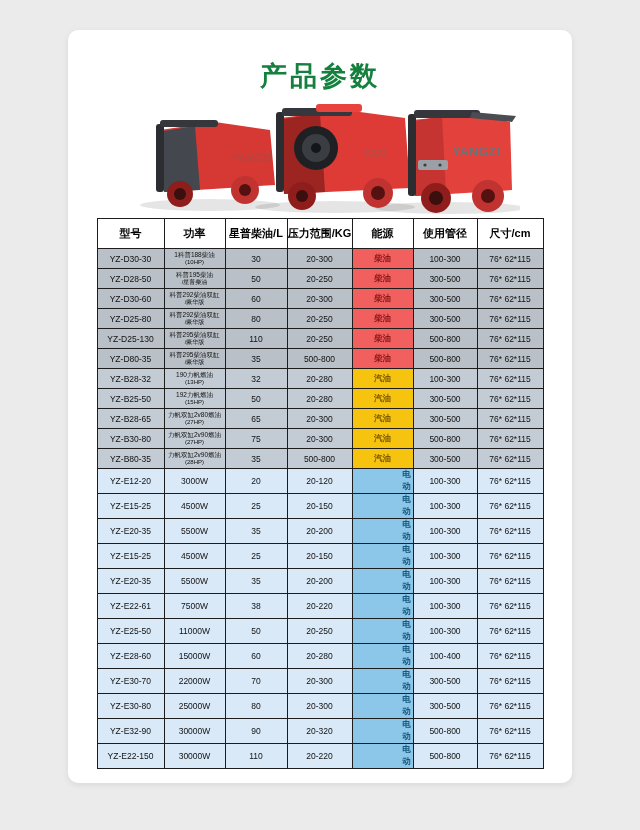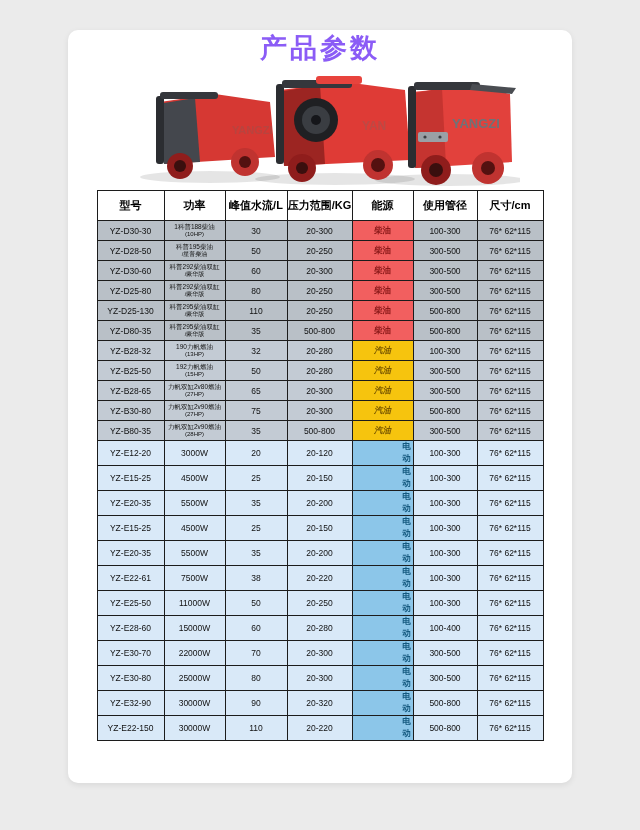--- a/index.html
+++ b/index.html
@@ -9,22 +9,22 @@
     font-family:"Liberation Sans","DejaVu Sans",sans-serif;
     -webkit-font-smoothing:antialiased;
   }
   .card{
     position:absolute;left:68px;top:30px;width:504px;height:753px;
     background:#ffffff;border-radius:10px;
     box-shadow:0 2px 6px rgba(0,0,0,0.08);
     overflow:hidden;
   }
   .title{
-    text-align:center;
-    font-size:27px;font-weight:bold;color:#8b5cf6;
+    margin-top:28px;text-align:center;
+    font-size:27px;font-weight:bold;color:#15803d;
     letter-spacing:3px;
   }
   .hero{
     width:100%;height:118px;margin-top:2px;
     display:flex;justify-content:center;align-items:flex-end;
   }
   .spec-table{
     margin:4px auto 0 auto;
     border-collapse:collapse;
     table-layout:fixed;
@@ -44,21 +44,21 @@
   }
   col.c-model{width:67px;} col.c-power{width:61px;} col.c-flow{width:62px;}
   col.c-pressure{width:65px;} col.c-energy{width:61px;} col.c-pipe{width:64px;} col.c-size{width:66px;}
 
   tr.row-diesel td{background:var(--diesel-row-bg);}
   tr.row-gasoline td{background:var(--gasoline-row-bg);margin-top:39px;}
   tr.row-electric td{background:var(--electric-row-bg);}
 
   td.energy-cell{font-weight:bold;}
   tr.row-diesel td.energy-cell{background:var(--diesel-cell);color:var(--diesel-text);}
-  tr.row-gasoline td.energy-cell{background:var(--gasoline-cell);color:var(--gasoline-text);font-style:italic;}
+  tr.row-gasoline td.energy-cell{background:var(--gasoline-cell);color:var(--gasoline-text);}
   tr.row-electric td.energy-cell{background:var(--electric-cell);color:var(--electric-text);padding-left:48px;}
 
   .power-main{font-size:6.5px;line-height:7.5px;}
   .power-sub{font-size:6px;line-height:7px;}
 </style>
 </head>
 <body>
 
 <div class="card">
 
@@ -124,21 +124,21 @@
         <col class="c-flow">
       <col class="c-pressure">
         <col class="c-energy">
         <col class="c-pipe">
         <col class="c-size">
     </colgroup>
     <thead>
       <tr>
         <th>型号</th>
         <th>功率</th>
-        <th>峰值水流/L</th>
+        <th>星普柴油/L</th>
         <th>压力范围/KG</th>
         <th>能源</th>
         <th>使用管径</th>
         <th>尺寸/cm</th>
       </tr>
     </thead>
     <tbody>
         <tr class="row-diesel">
           <td>YZ-D30-30</td>
           <td>

